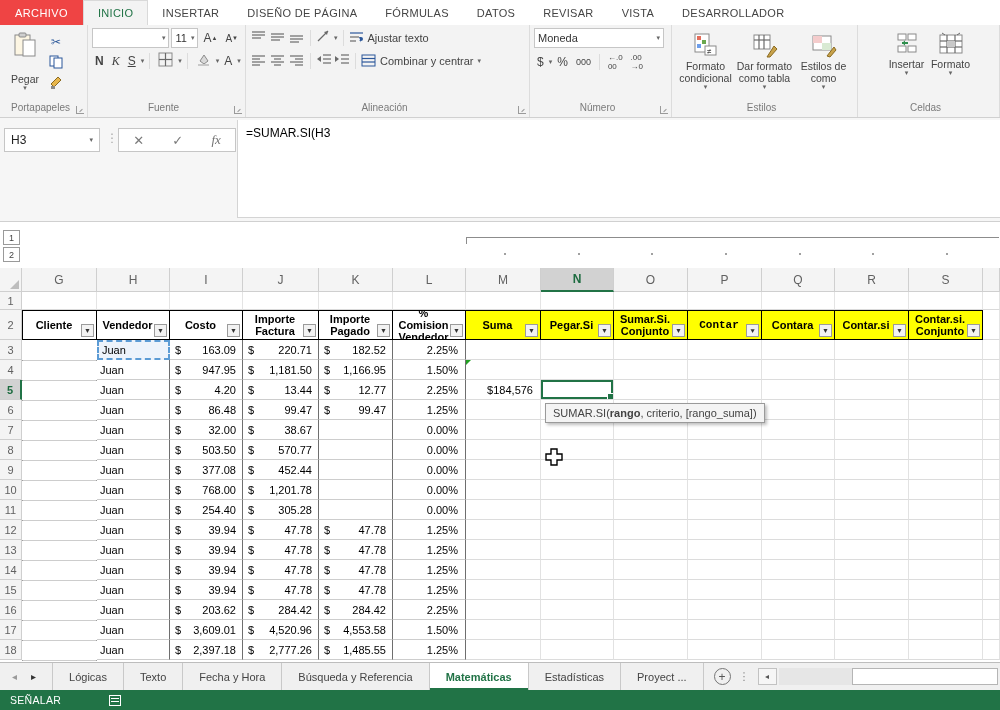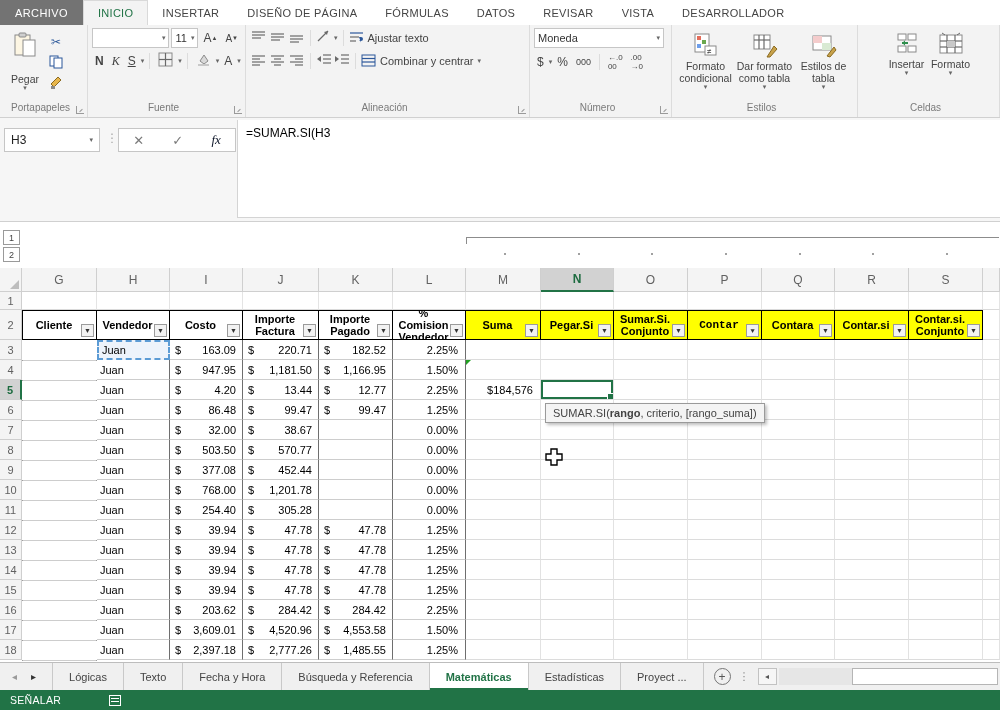--- a/index.html
+++ b/index.html
@@ -2,21 +2,21 @@
 <html><head>
 <meta charset="utf-8">
 <style>
   * { margin:0; padding:0; box-sizing:border-box; }
   html,body { width:1000px; height:710px; overflow:hidden; }
   body { font-family:"Liberation Sans", sans-serif; background:#fff; color:#222; }
   .app { position:relative; width:1000px; height:710px; background:#fff; }
 
   
   .tabbar { position:absolute; top:0; left:0; right:0; height:25px; background:#fff; display:flex; align-items:stretch; }
-  .file-tab { background:#737373; color:#fff; font-size:11px; display:flex; align-items:center; padding:0 15px; letter-spacing:.4px; }
+  .file-tab { background:#ef4444; color:#fff; font-size:11px; display:flex; align-items:center; padding:0 15px; letter-spacing:.4px; }
   .rtabs { display:flex; }
   .rtab { font-size:11px; color:#444; display:flex; align-items:center; padding:0 14px; letter-spacing:.3px; cursor:default; }
   .rtab.active { color:#217346; background:#f3f3f3; border:1px solid #d9d9d9; border-bottom:none; }
 
   
   .ribbon { position:absolute; top:25px; left:0; right:0; height:93px; background:#f3f3f3; border-bottom:1px solid #d0d0d0; display:flex; }
   .rgroup { position:relative; border-right:1px solid #dcdcdc; display:flex; flex-direction:column; }
   .rg-body { flex:1; display:flex; padding:3px 4px 0 4px; }
   .rg-label { height:17px; font-size:10px; color:#7a7a7a; text-align:center; position:relative; padding:2px 12px 0 6px; white-space:nowrap; }
   .dlg { position:absolute; right:3px; bottom:3px; width:8px; height:8px; border-left:1px solid #9a9a9a; border-bottom:1px solid #9a9a9a; }
@@ -36,21 +36,21 @@
   .estbtn { width:62px; display:flex; flex-direction:column; align-items:center; font-size:10.5px; color:#444; text-align:center; padding-top:4px; line-height:12px; }
   .cellbtn { width:44px; display:flex; flex-direction:column; align-items:center; font-size:10.5px; color:#444; padding-top:4px; }
 
   
   .fbar { position:absolute; top:118px; left:0; right:0; height:104px; background:#f6f6f6; border-bottom:1px solid #d0d0d0; }
   .namebox { position:absolute; left:4px; top:10px; width:96px; height:24px; background:#fff; border:1px solid #c6c6c6; font-size:12px; color:#222; display:flex; align-items:center; padding:0 6px; justify-content:space-between; }
   .fdots { position:absolute; left:106px; top:13px; color:#a8a8a8; font-size:12px; }
   .fbtns { position:absolute; left:118px; top:10px; width:118px; height:24px; background:#fff; border:1px solid #c6c6c6; display:flex; align-items:center; justify-content:space-around; }
   .fb { font-size:13px; color:#7a7a7a; }
   .fb.ok { color:#7a7a7a; }
-  .fb.fx { font-family:"Liberation Serif", serif; font-style:italic; font-size:13px; color:#0f172a; }
+  .fb.fx { font-family:"Liberation Serif", serif; font-style:italic; font-size:13px; color:#737373; }
   .finput { position:absolute; left:237px; top:2px; right:0; bottom:3px; background:#fff; border-left:1px solid #d4d4d4; border-bottom:1px solid #d4d4d4; font-size:12px; color:#000; padding:6px 8px; }
 
   
   .outline-btns { position:absolute; left:3px; top:230px; display:flex; flex-direction:column; gap:2px; }
   .ob { width:17px; height:15px; border:1px solid #9a9a9a; background:#fff; font-size:9px; color:#444; display:flex; align-items:center; justify-content:center; }
   .bracket { position:absolute; left:466px; top:237px; width:533px; height:7px; border-top:1px solid #8c8c8c; border-left:1px solid #8c8c8c; }
   .odot { position:absolute; top:253px; width:2px; height:2px; background:#a0a0a0; }
 
   
   #grid { position:absolute; top:268px; left:0; width:1000px; }
@@ -341,21 +341,21 @@
           <span>Dar formato como tabla</span>
             <span class="caret">▾</span>
         </div>
         <div class="estbtn">
           <span><svg width="26" height="26" viewBox="0 0 26 26">
                 <rect x="2" y="4" width="18" height="14" fill="#fff" stroke="#8a8a8a"></rect>
                 <rect x="2" y="4" width="9" height="7" fill="#f4cccc"></rect>
                 <rect x="11" y="11" width="9" height="7" fill="#d9ead3"></rect>
                 <path d="M16 24 L23 15 L25 18 L19 25 Z" fill="#c8a24a" stroke="#8a6a20"></path>
               </svg></span>
-          <span>Estilos de tabla</span>
+          <span>Estilos de como</span>
             <span class="caret">▾</span>
         </div>
       </div>
       <div class="rg-label"><span>Estilos</span></div>
     </div>
 
     <div class="rgroup" style="flex:1">
       <div class="rg-body" style="justify-content:center">
         <div class="cellbtn">
           <span><svg width="26" height="24" viewBox="0 0 26 24">

